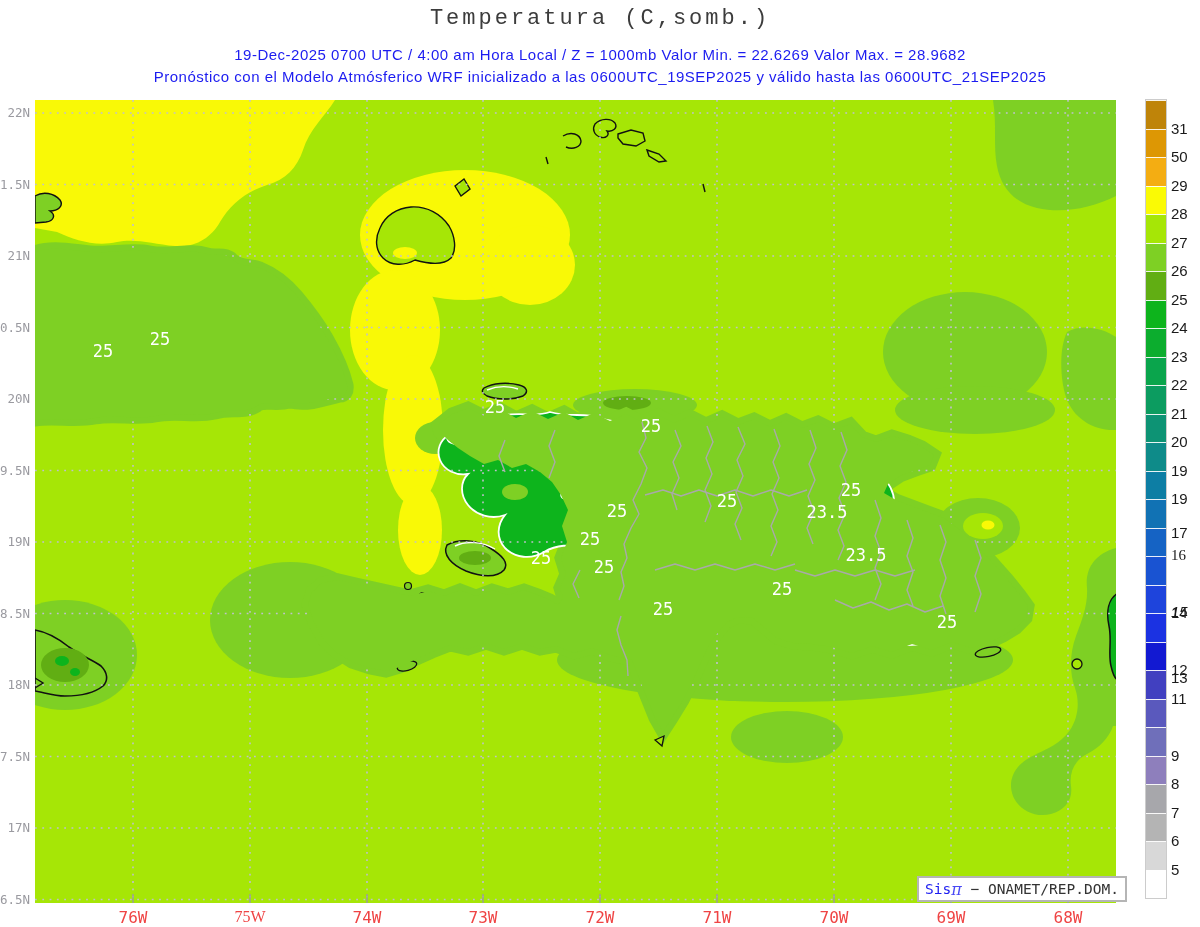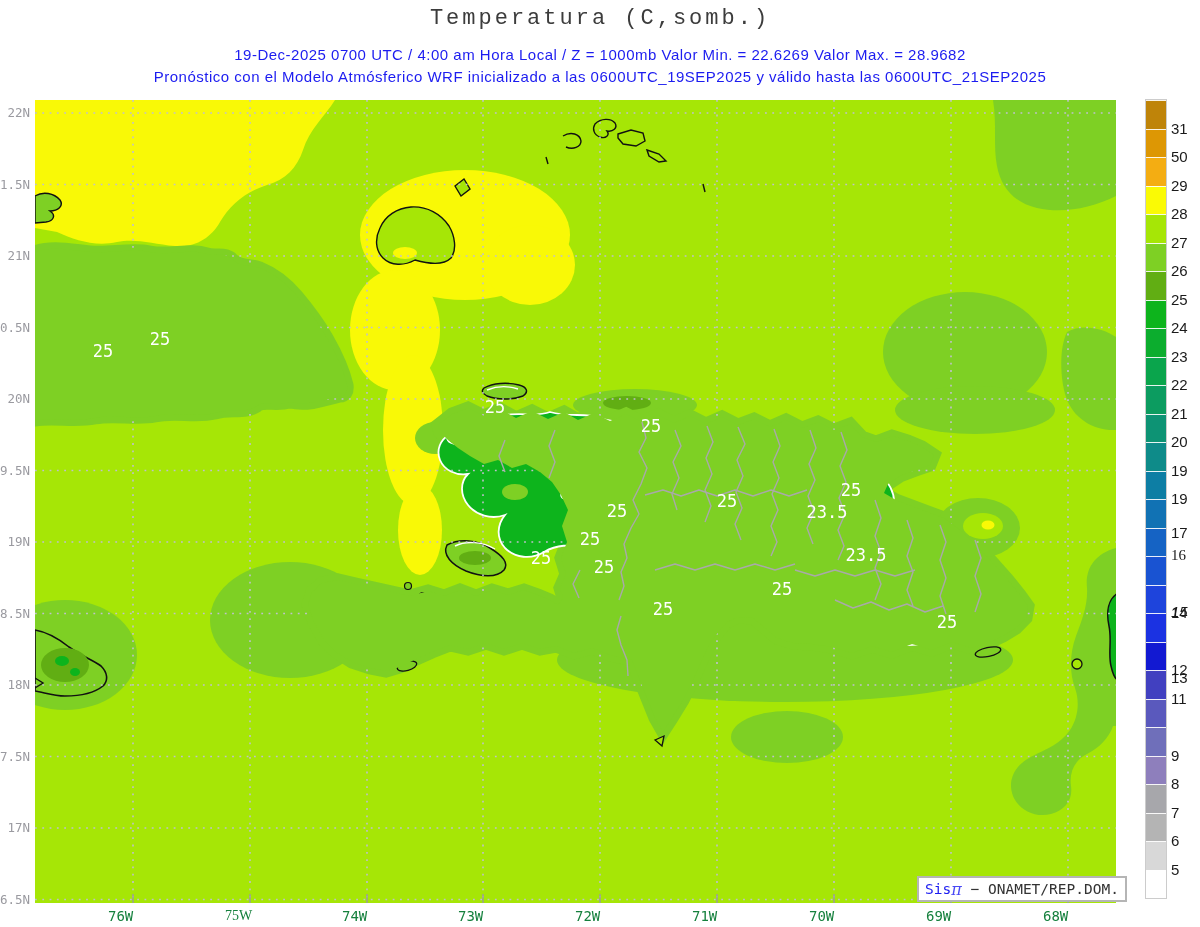--- a/index.html
+++ b/index.html
@@ -8,22 +8,22 @@
   #titlebar{position:absolute;top:6px;left:0;width:1200px;text-align:center;}
   #main-title{font-size:22px;color:#3c3c3c;letter-spacing:3px;font-weight:400;
        font-family:Liberation Mono, monospace;}
   .subtitle{width:1200px;text-align:center;color:#1c1cf0;letter-spacing:.5px;
        font-size:15px;font-family:"Liberation Sans",sans-serif;}
   #subtitle1{position:absolute;top:46px;left:0;}
   #subtitle2{position:absolute;top:68px;left:0;}
   #map-wrap{position:absolute;left:35px;top:100px;width:1081px;height:803px;overflow:hidden;}
   #lat-axis .lat-label{position:absolute;width:32px;text-align:right;right:1170px;
        font-size:12.5px;color:#9a9aa0;font-family:"DejaVu Sans Mono",monospace;}
-  #lon-axis .lon-label{position:absolute;width:50px;text-align:left;top:908px;
-       font-size:14px;color:#15803d;font-family:"DejaVu Sans Mono",monospace;}
+  #lon-axis .lon-label{position:absolute;width:50px;text-align:center;top:908px;
+       font-size:16px;color:#ef4444;font-family:"DejaVu Sans Mono",monospace;}
   #colorbar{position:absolute;left:1146px;top:100px;width:20px;height:798px;
        outline:1px solid #cccccc;}
   .cb-seg{position:absolute;left:0;width:20px;height:28.5px;box-sizing:border-box;
        border-top:1px solid rgba(255,255,255,.9);}
   .cb-tick{position:absolute;left:1171px;font-size:15px;color:#1a1a1a;
        font-family:"Liberation Sans",sans-serif;}
   #attribution{position:absolute;left:917px;top:876px;width:206px;height:22px;
        background:#ffffff;border:2px solid #b5b5b5;display:flex;align-items:center;
        justify-content:center;font-size:14.5px;font-family:"DejaVu Sans Mono",monospace;
        color:#333;white-space:pre;}

